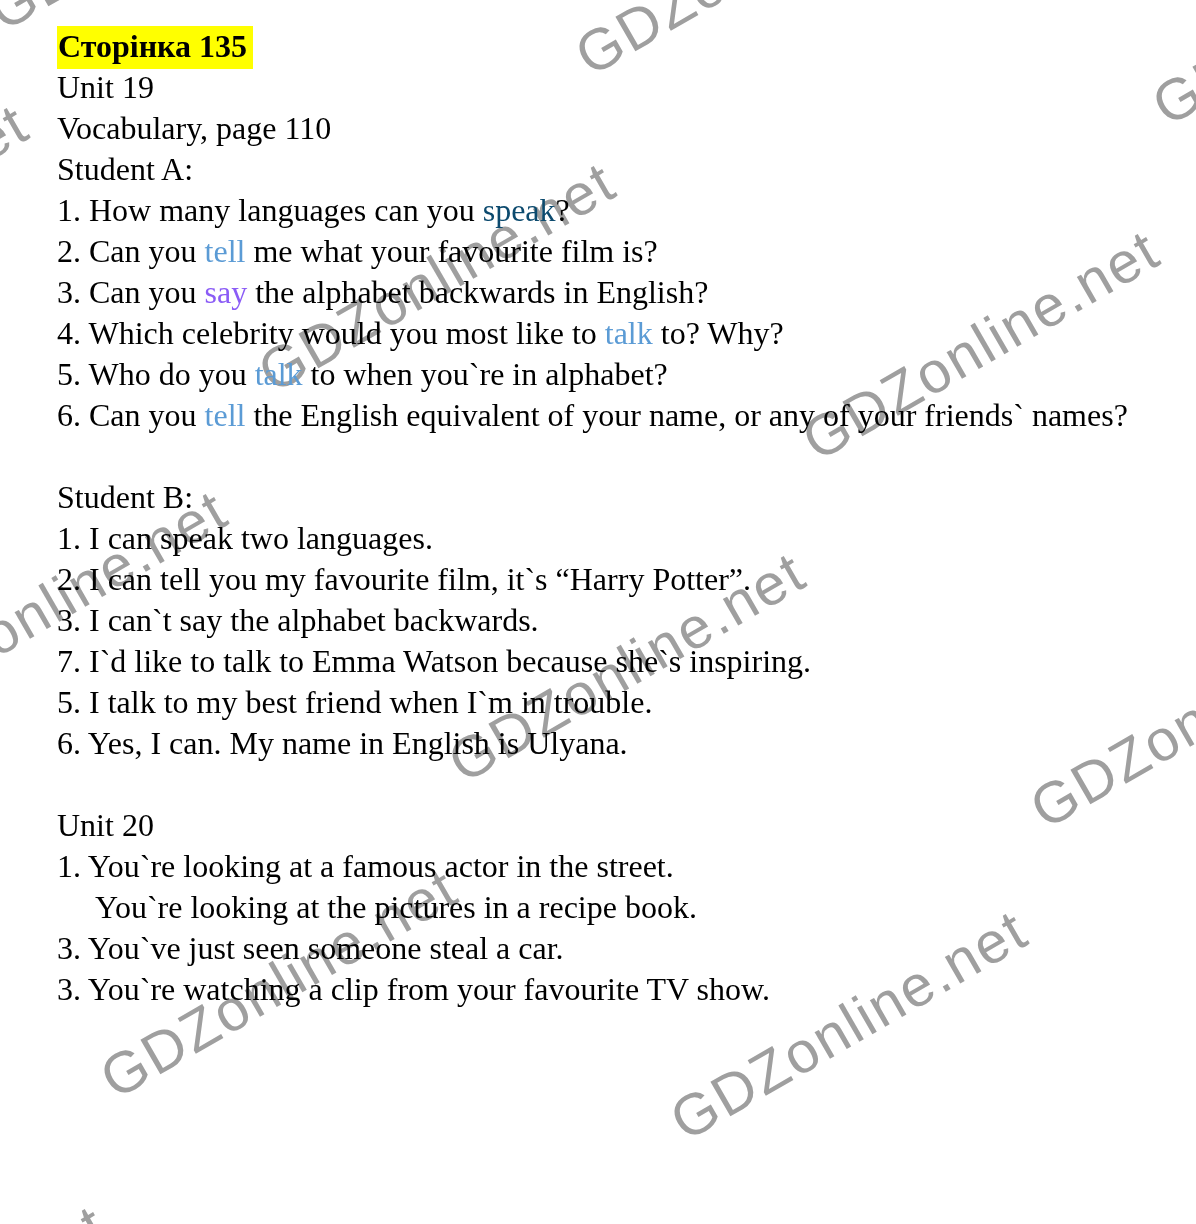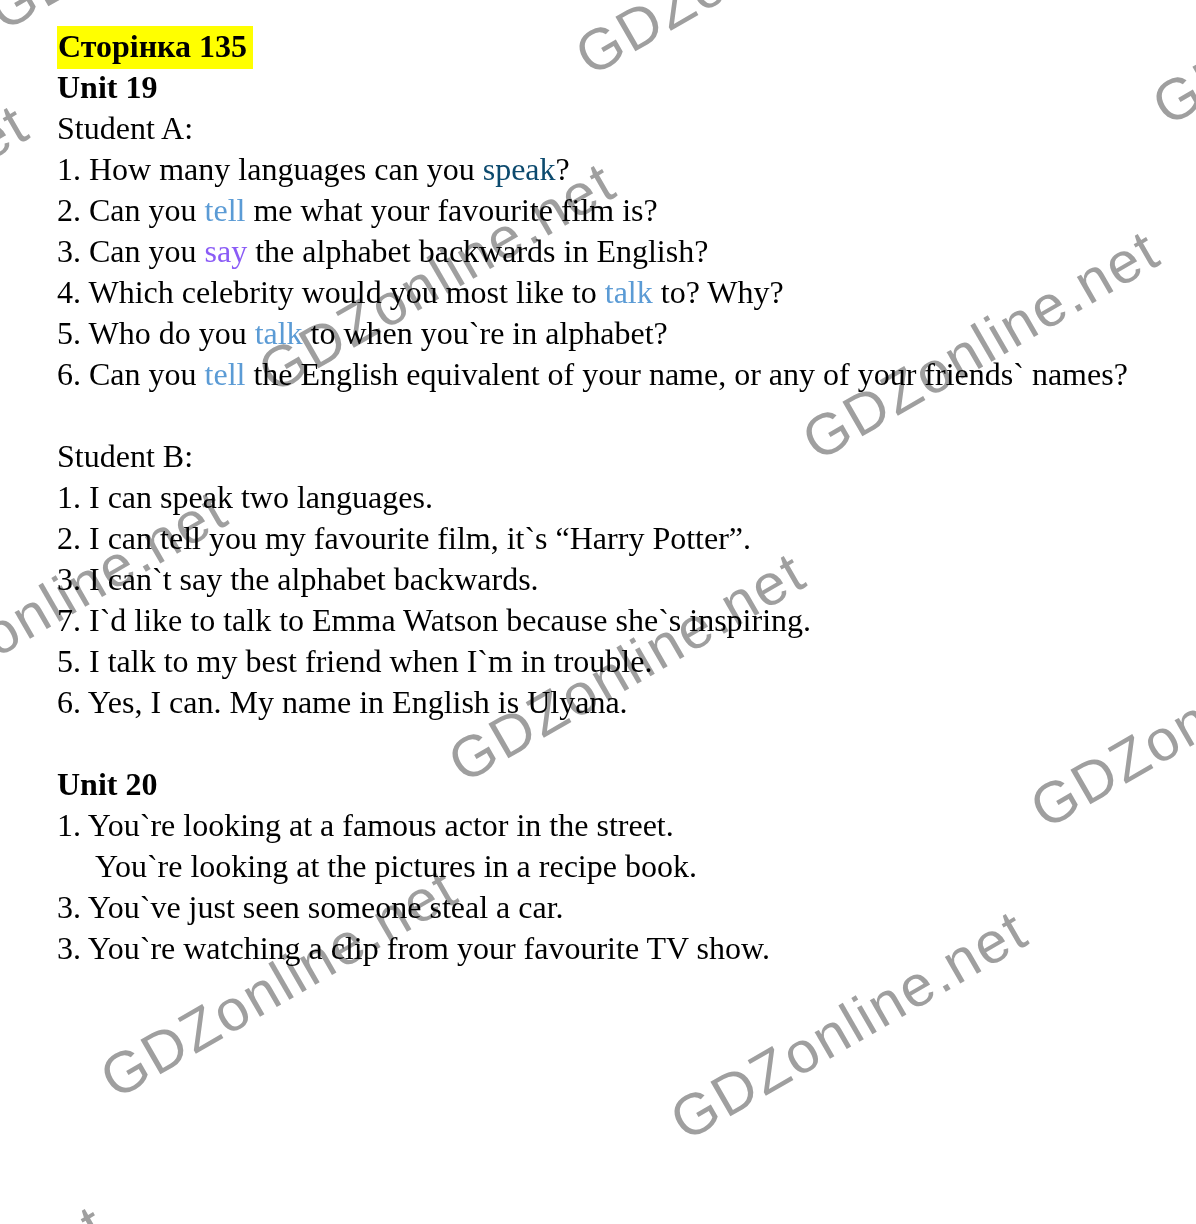--- a/index.html
+++ b/index.html
@@ -37,21 +37,21 @@
     top: 26px;
     width: 1139px;
     font-family: "Liberation Serif", serif;
     font-size: 32px;
     line-height: 41px;
     color: #000000;
     white-space: nowrap;
   }
   .line { height: 41px; }
   .blank-line { height: 41px; }
-  .heading { font-weight: bold; }
+  .heading { font-weight: normal; }
   .cont { padding-left: 38px; }
   .hl {
     background: #ffff00;
     padding: 2px 6px 5px 1px;
     font-weight: bold;
   }
   .blue { color: #5b9bd5; }
 </style>
 </head>
 <body>
@@ -67,20 +67,21 @@
       <div class="wm" style="left: -110px; top: 672px; color: rgb(143, 143, 143);">GDZonline.net</div>
       <div class="wm" style="left: 468px; top: 734px; color: rgb(143, 143, 143);">GDZonline.net</div>
       <div class="wm" style="left: 1050px; top: 780px; color: rgb(143, 143, 143);">GDZonline.net</div>
       <div class="wm" style="left: 120px; top: 1050px; color: rgb(143, 143, 143);">GDZonline.net</div>
       <div class="wm" style="left: 690px; top: 1092px; color: rgb(143, 143, 143);">GDZonline.net</div>
       <div class="wm" style="left: -231px; top: 1387px; color: rgb(143, 143, 143);">GDZonline.net</div>
     </div>
   <div id="content" class="content">
       <div class="line"><span class="hl">Сторінка 135</span></div>
       <div class="line heading"><span class="">Unit 19</span></div>
+      <div class="line heading"><span class="">Vocabulary, page 110</span></div>
       <div class="line"><span class="">Student A:</span></div>
       <div class="line"><span class="">1. How many languages can you </span><span class="blue" style="color: #0c4a6e;">speak</span><span class="">?</span></div>
       <div class="line"><span class="">2. Can you </span><span class="blue" style="color: rgb(91, 155, 213);">tell</span><span class=""> me what your favourite film is?</span></div>
       <div class="line"><span class="">3. Can you </span><span class="blue" style="color: #8b5cf6;">say</span><span class=""> the alphabet backwards in English?</span></div>
       <div class="line"><span class="">4. Which celebrity would you most like to </span><span class="blue" style="color: rgb(91, 155, 213);">talk</span><span class=""> to? Why?</span></div>
       <div class="line"><span class="">5. Who do you </span><span class="blue" style="color: rgb(91, 155, 213);">talk</span><span class=""> to when you`re in alphabet?</span></div>
       <div class="line"><span class="">6. Can you </span><span class="blue" style="color: rgb(91, 155, 213);">tell</span><span class=""> the English equivalent of your name, or any of your friends` names?</span></div>
       <div class="line blank-line"></div>
       <div class="line"><span class="">Student B:</span></div>
       <div class="line"><span class="">1. I can speak two languages.</span></div>

